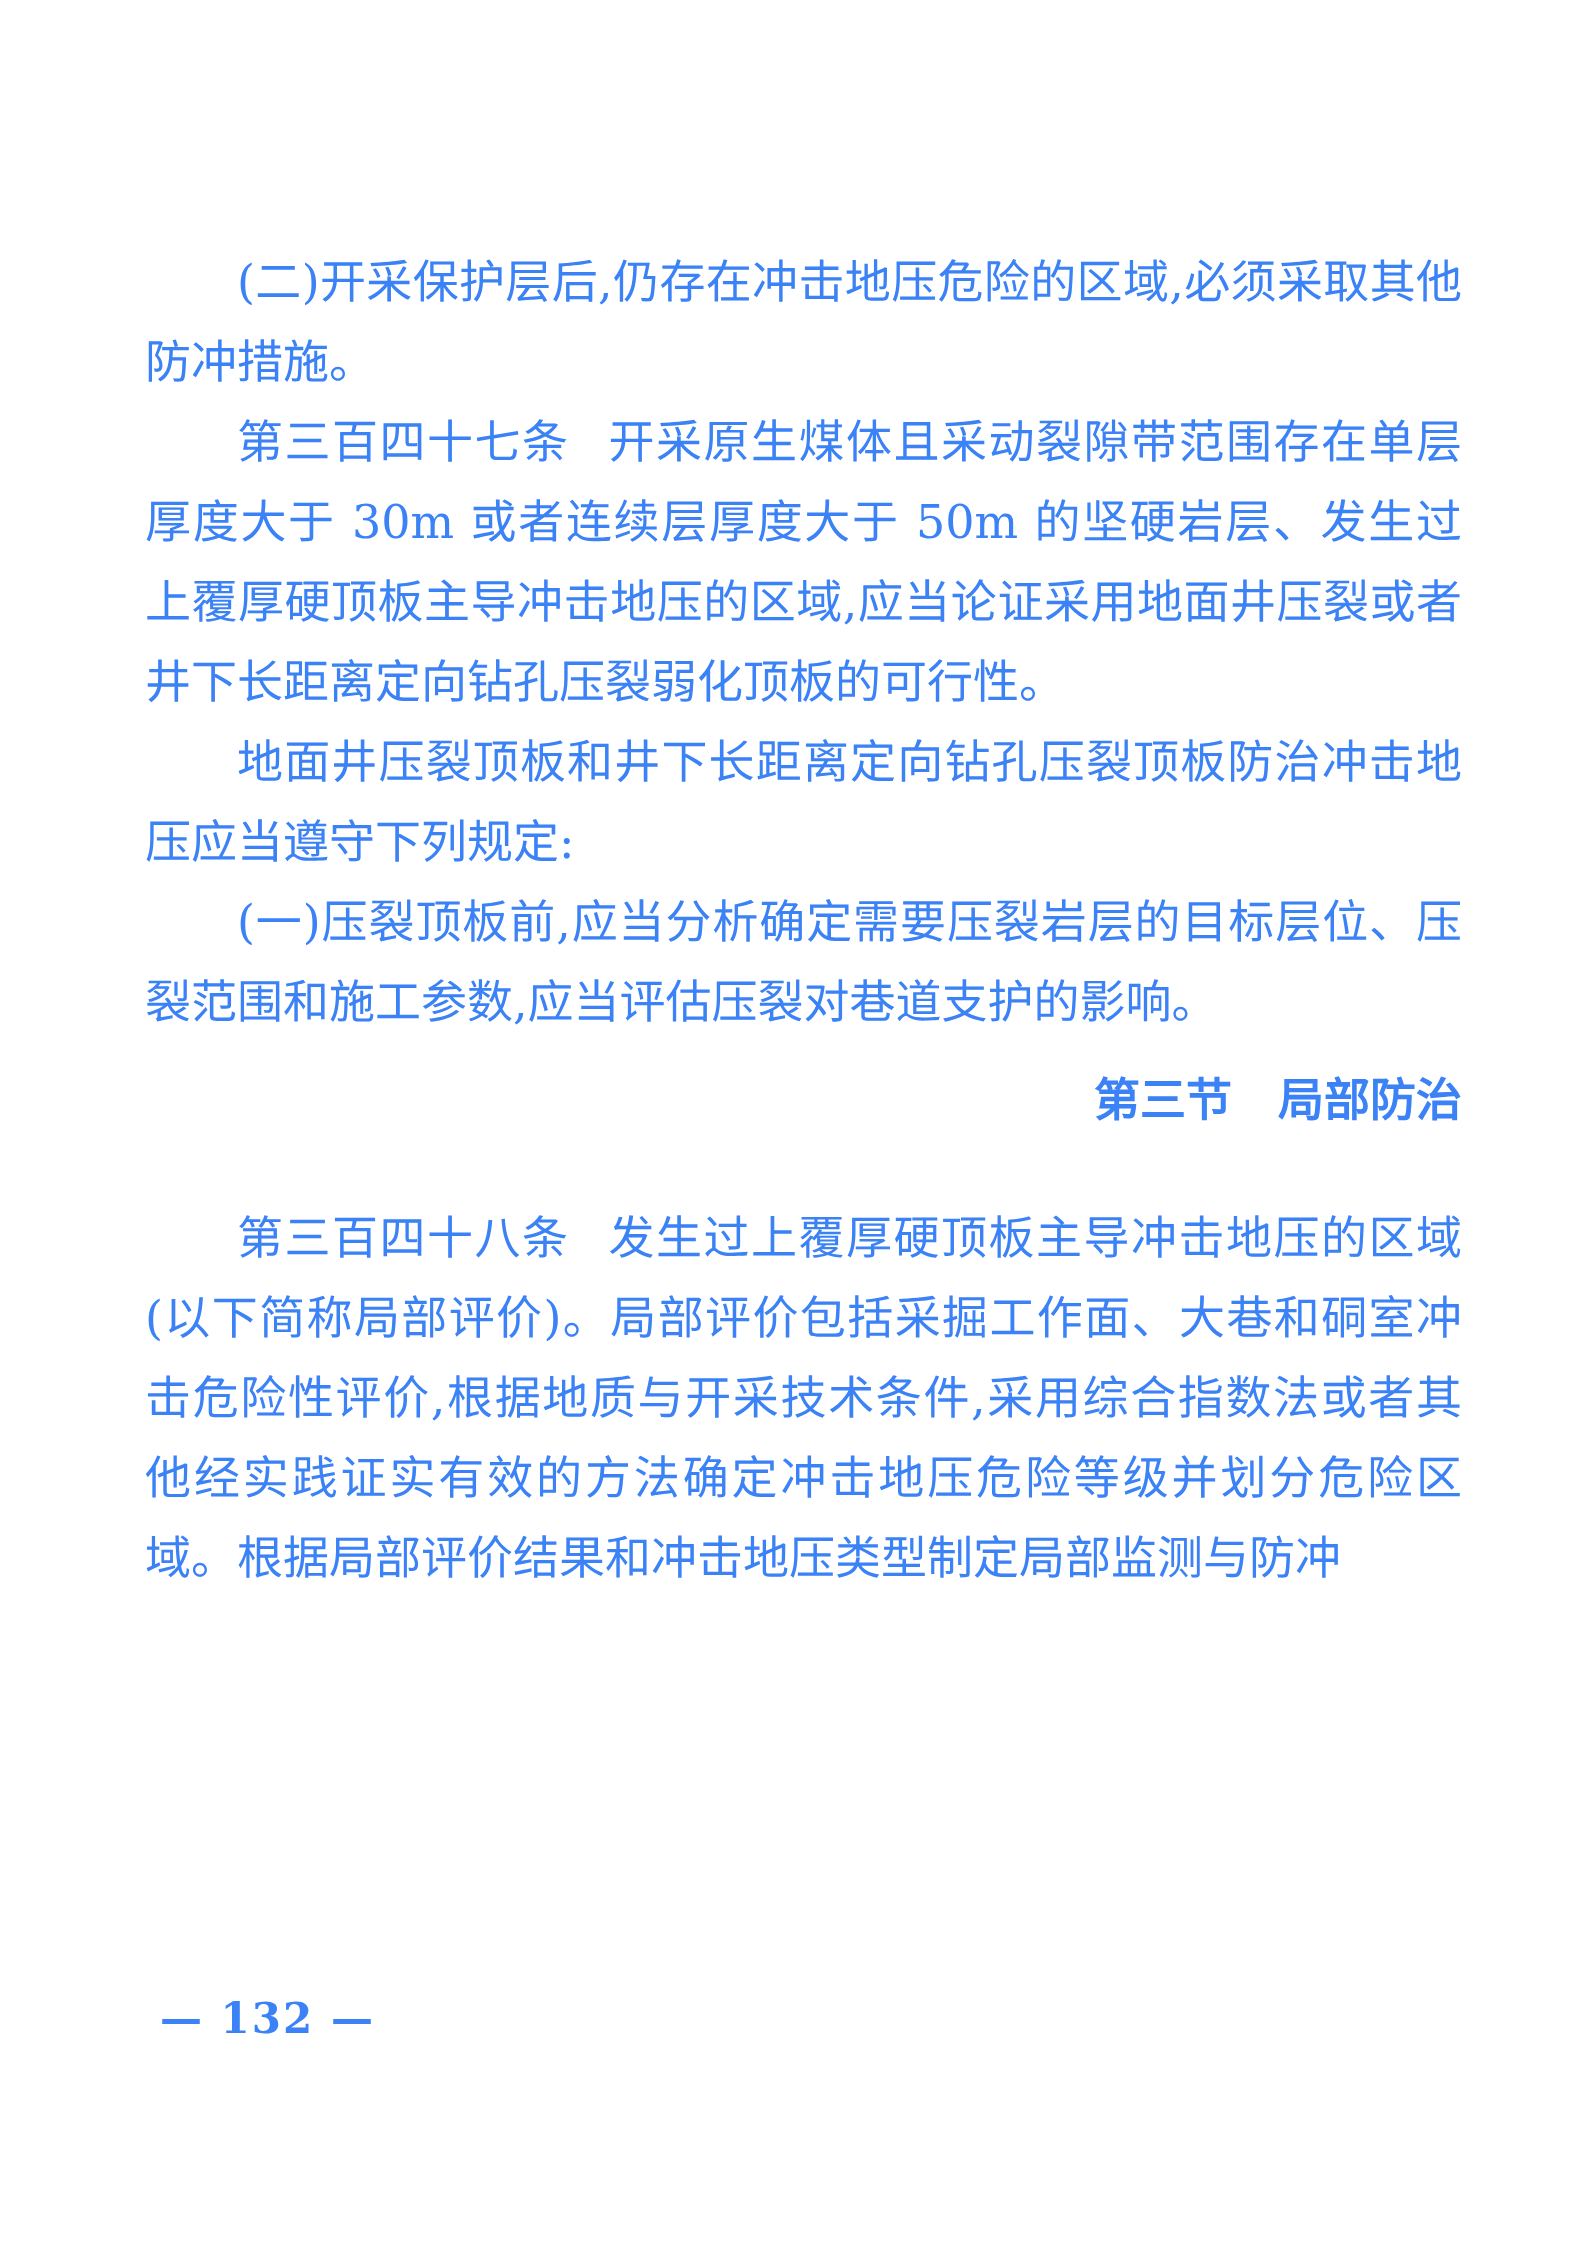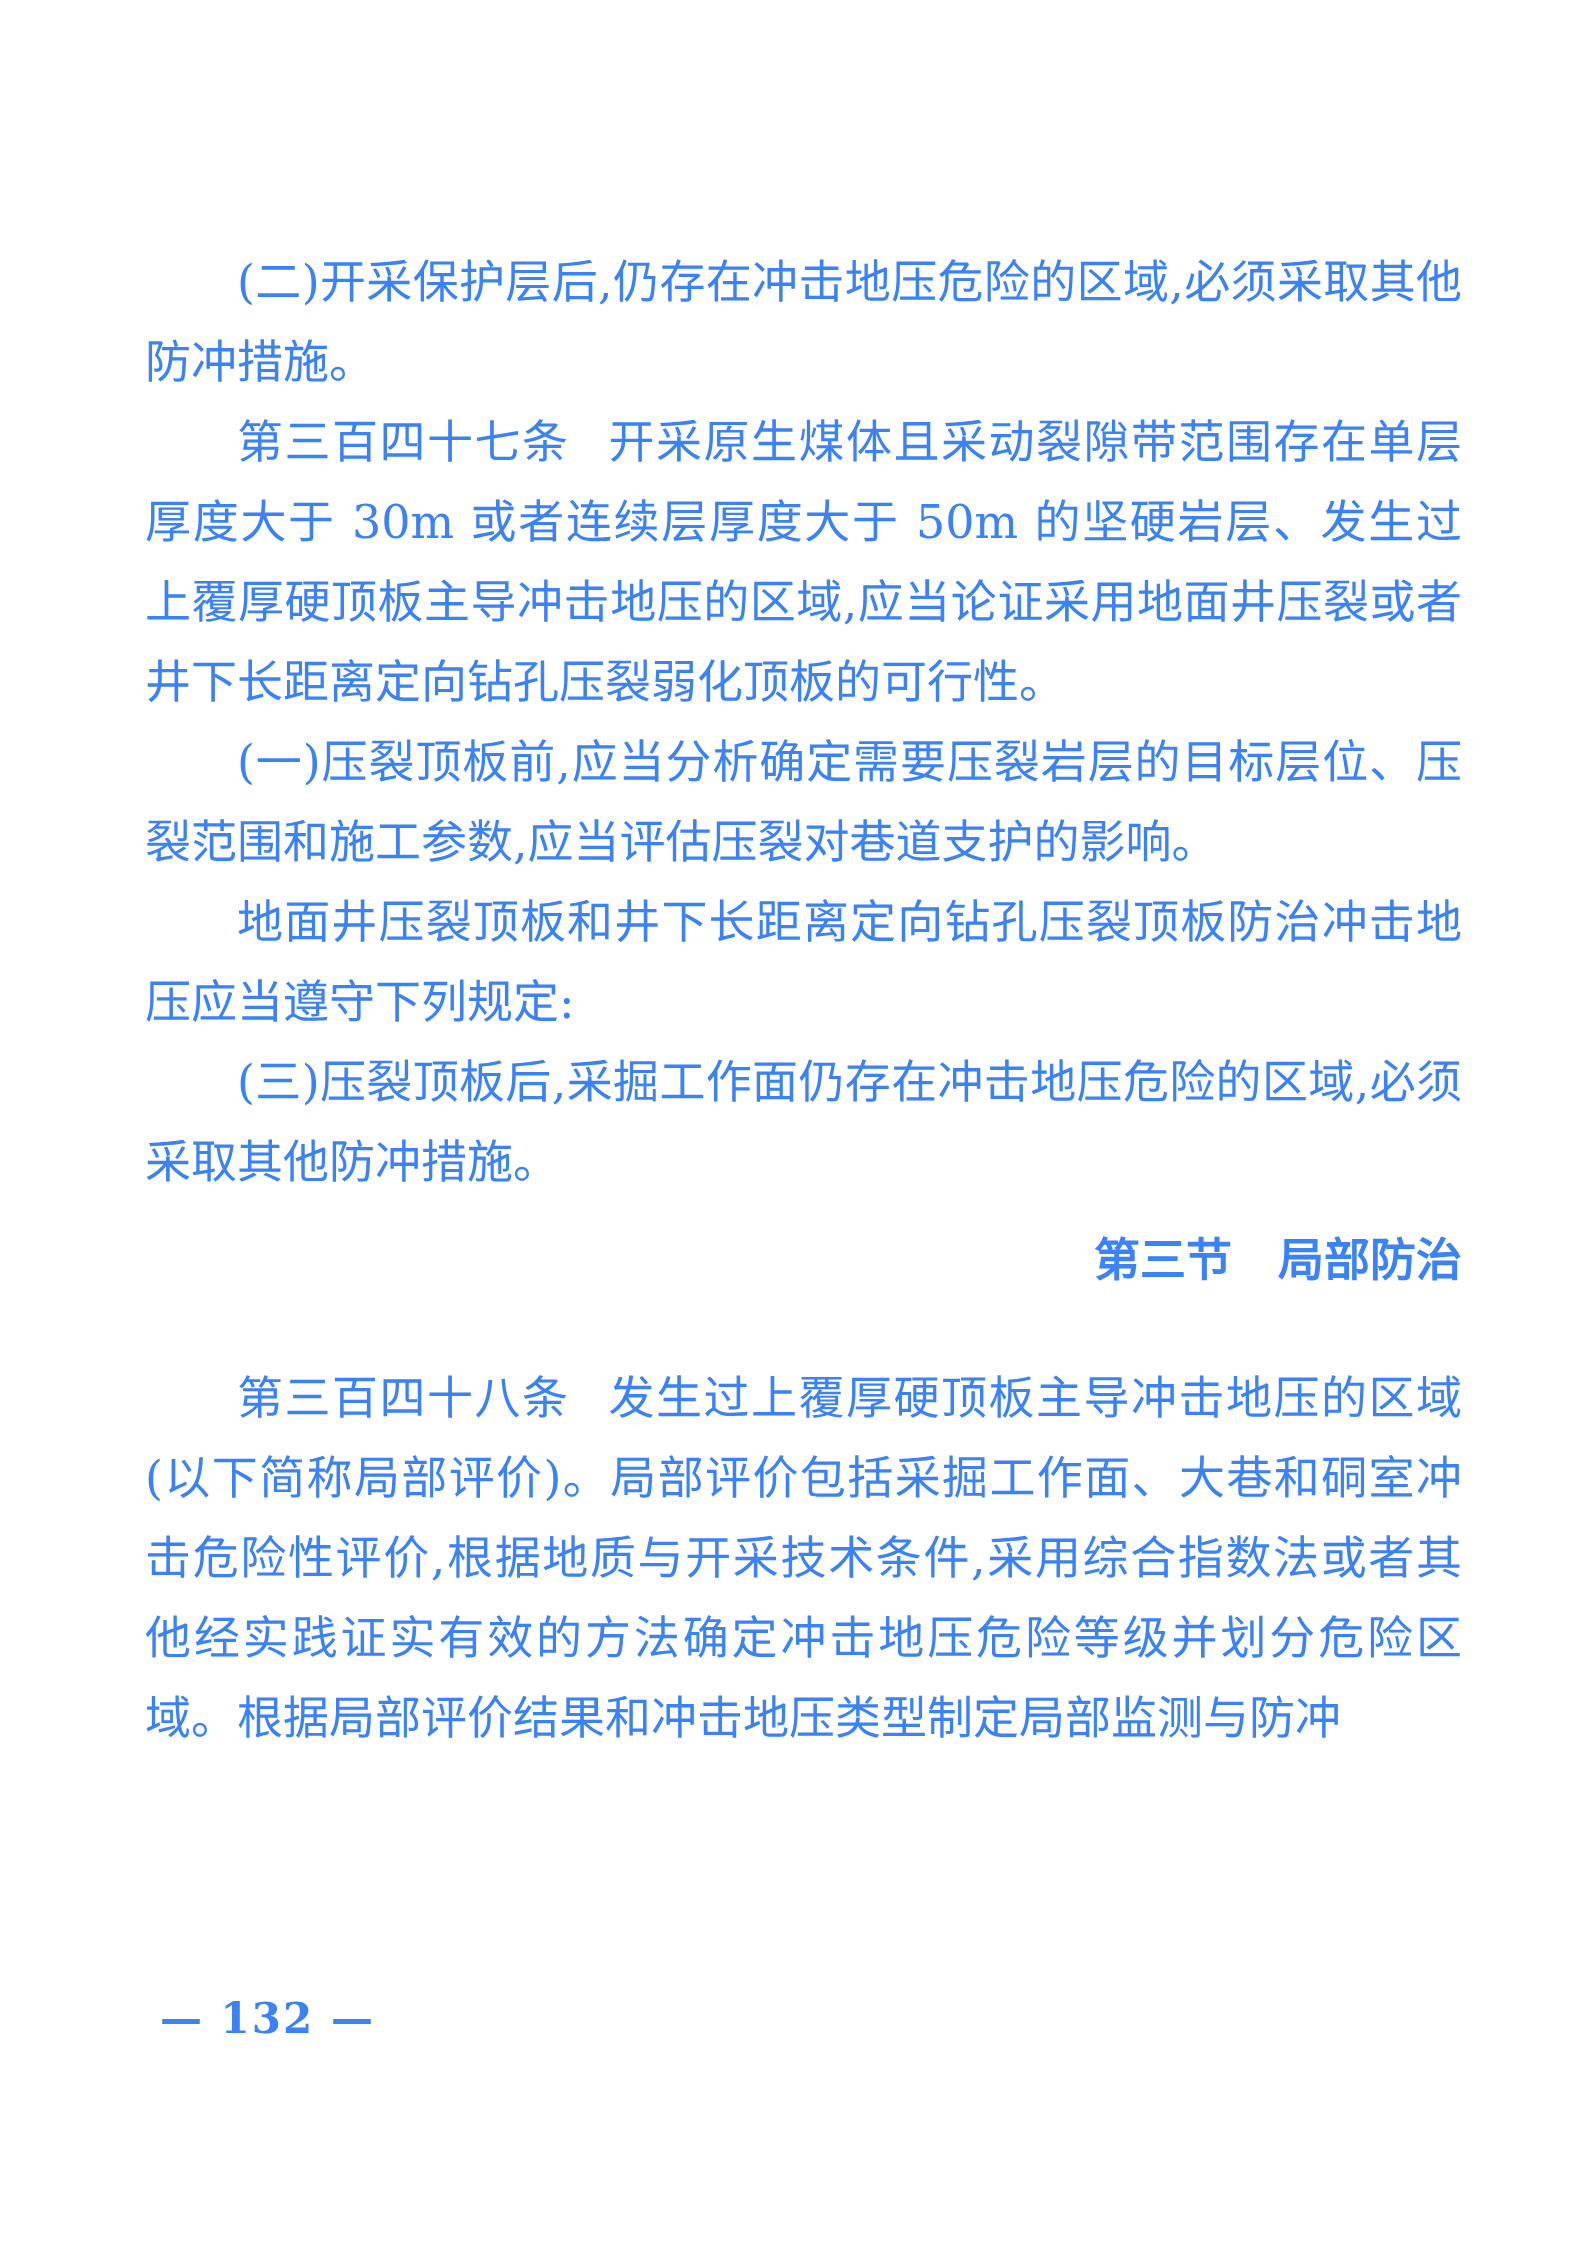--- a/index.html
+++ b/index.html
@@ -61,26 +61,25 @@
 </head>
 <body>
 
 <div class="page">
   <div class="content">
 
     <p class="para"><span>(二)开采保护层后,仍存在冲击地压危险的区域,必须采取其他防冲措施。</span></p>
 
     <p class="para"><span class="article-lead">第三百四十七条</span><span>开采原生煤体且采动裂隙带范围存在单层厚度大于 30m 或者连续层厚度大于 50m 的坚硬岩层、发生过上覆厚硬顶板主导冲击地压的区域,应当论证采用地面井压裂或者井下长距离定向钻孔压裂弱化顶板的可行性。</span></p>
 
+    <p class="para"><span>地面井压裂顶板和井下长距离定向钻孔压裂顶板防治冲击地压应当遵守下列规定:</span></p>
+
     <p class="para"><span>(一)压裂顶板前,应当分析确定需要压裂岩层的目标层位、压裂范围和施工参数,应当评估压裂对巷道支护的影响。</span></p>
 
-    <p class="para"><span>地面井压裂顶板和井下长距离定向钻孔压裂顶板防治冲击地压应当遵守下列规定:</span></p>
 
-
-    <p class="para"><span>(三)压裂顶板后,采掘工作面仍存在冲击地压危险的区域,必须采取其他防冲措施。</span></p>
 
     <div class="section-heading">第三节　局部防治</div>
 
     <p class="para"><span class="article-lead">第三百四十八条</span><span>发生过上覆厚硬顶板主导冲击地压的区域(以下简称局部评价)。局部评价包括采掘工作面、大巷和硐室冲击危险性评价,根据地质与开采技术条件,采用综合指数法或者其他经实践证实有效的方法确定冲击地压危险等级并划分危险区域。根据局部评价结果和冲击地压类型制定局部监测与防冲</span></p>
 
   </div>
 
   <div class="page-number">— 132 —</div>
 </div>
 

